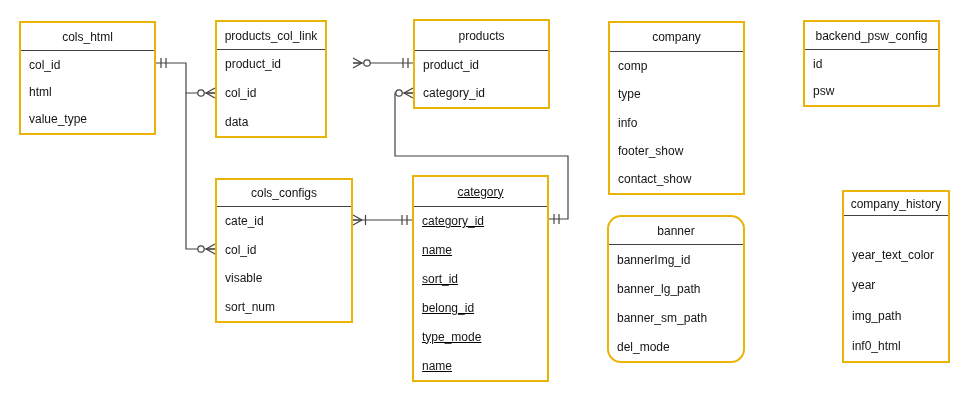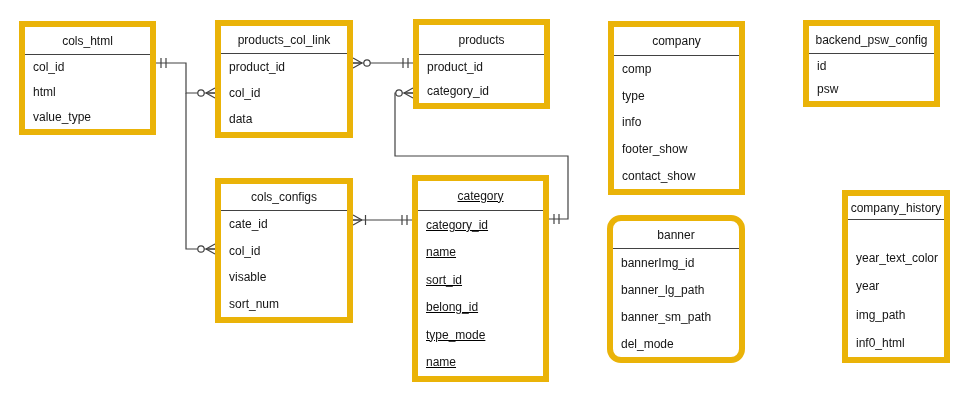--- a/index.html
+++ b/index.html
@@ -19,21 +19,21 @@
     position: absolute;
     left: 0;
     top: 0;
     width: 961px;
     height: 404px;
     pointer-events: none;
   }
   .er-table {
     position: absolute;
     box-sizing: border-box;
-    border: 6px solid #eab308;
+    border: 2px solid #eab308;
     background: #ffffff;
     display: flex;
     flex-direction: column;
   }
   .er-table-header {
     box-sizing: border-box;
     border-bottom: 1px solid #424242;
     display: flex;
     align-items: center;
     justify-content: center;
@@ -98,21 +98,21 @@
     </svg>
   <div id="tables-layer">
       <div class="er-table" style="left: 19px; top: 21px; width: 137px; height: 114px;">
         <div class="er-table-header" style="height: 28px;">cols_html</div>
         <div class="er-fields">
           <div class="er-field">col_id</div>
           <div class="er-field">html</div>
           <div class="er-field">value_type</div>
         </div>
       </div>
-      <div class="er-table" style="left: 215px; top: 20px; width: 138px; height: 118px;">
+      <div class="er-table" style="left: 215px; top: 20px; width: 112px; height: 118px;">
         <div class="er-table-header" style="height: 28px;">products_col_link</div>
         <div class="er-fields">
           <div class="er-field">product_id</div>
           <div class="er-field">col_id</div>
           <div class="er-field">data</div>
         </div>
       </div>
       <div class="er-table" style="left: 413px; top: 19px; width: 137px; height: 90px;">
         <div class="er-table-header" style="height: 30px;">products</div>
         <div class="er-fields">

